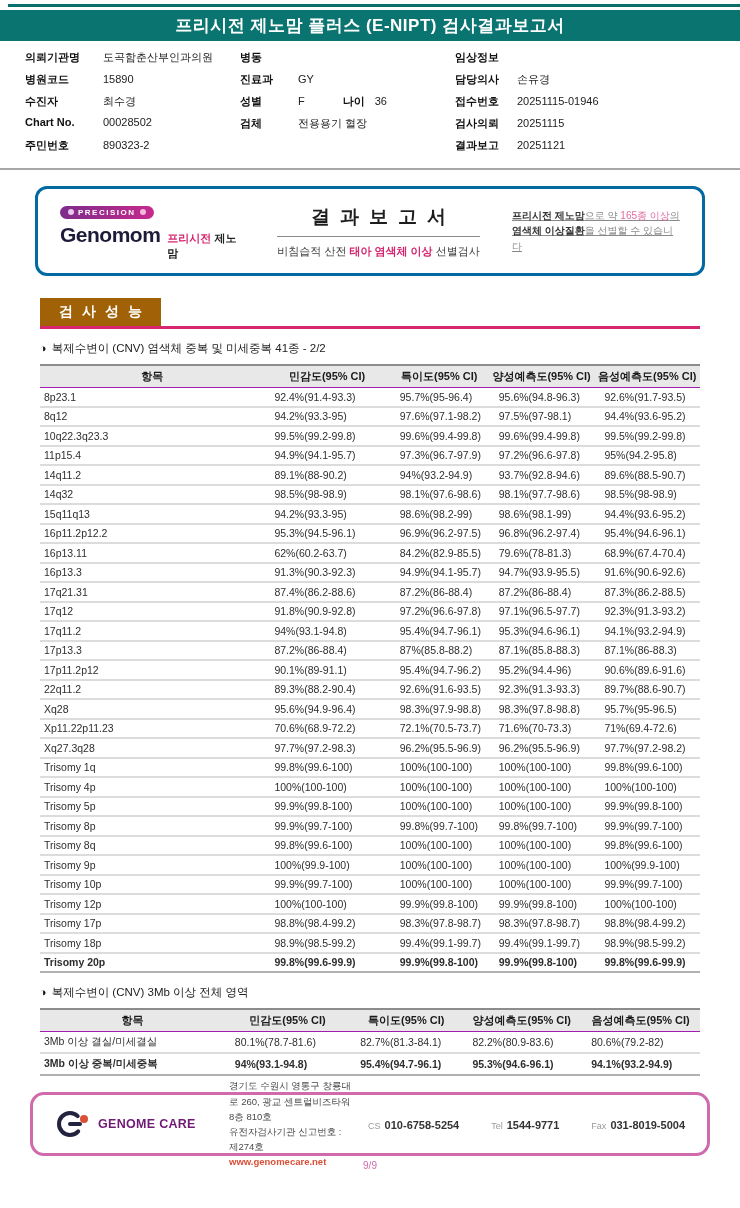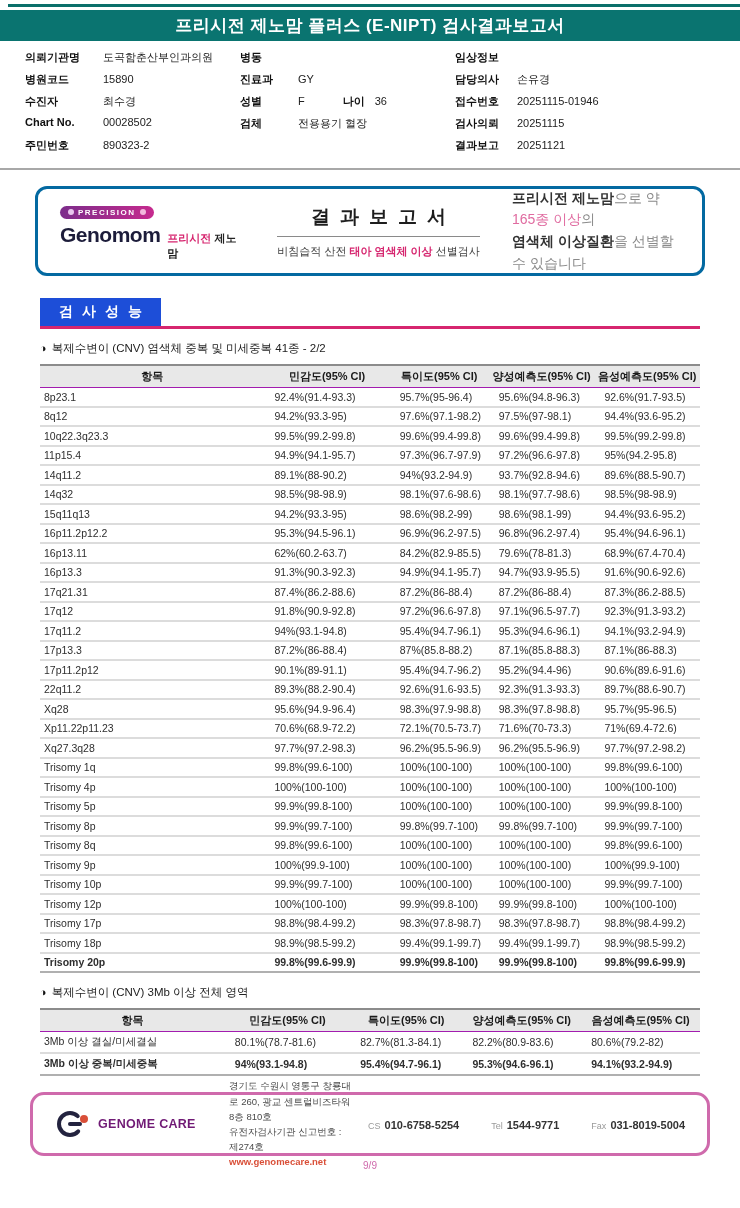--- a/index.html
+++ b/index.html
@@ -36,27 +36,27 @@
   .brand-kr { font-size:11px; font-weight:bold; }
   .brand-kr .pk { color:#d6266f; }
   .brand-kr .dk { color:#222; }
 
   .rb-center { text-align:center; }
   .rb-title { font-size:19px; font-weight:bold; color:#1d1d1d; letter-spacing:10px; padding:0 0 6px 10px;
     border-bottom:1px solid #8a8a8a; }
   .rb-sub { margin-top:7px; font-size:11px; color:#3c3c3c; }
   .rb-sub .pk { color:#d6266f; font-weight:bold; }
 
-  .rb-note { width:170px; font-size:14px; color:#8a8a8a; line-height:1.55; }
+  .rb-note { width:170px; font-size:10px; color:#8a8a8a; line-height:1.55;text-decoration:underline; }
   .rb-note b { color:#333; }
   .rb-note .pk { color:#e06ba0; }
 
   
   .section-wrap { margin:22px 40px 0 40px; border-bottom:3px solid #d6266f; }
-  .section-head { display:inline-block; background:#1d4ed8; color:#fff; font-size:14px; font-weight:bold;
+  .section-head { display:inline-block; background:#a16207; color:#fff; font-size:14px; font-weight:bold;
     letter-spacing:9px; padding:5px 10px 5px 19px; }
 
   
   .tbl-title { margin:12px 0 8px 40px; font-size:11.5px; color:#222; }
   .tbl-title .bullet { margin-right:5px; font-size:11px; color:#111; }
 
   
   table { border-collapse:collapse; width:660px; margin-left:40px; table-layout:fixed; }
   thead th { background:#e8e8e8; font-size:11px; font-weight:bold; color:#1a1a1a; height:22px;
     border-top:2px solid #8c8c8c; border-bottom:1px solid #a21caf; text-align:center; }

